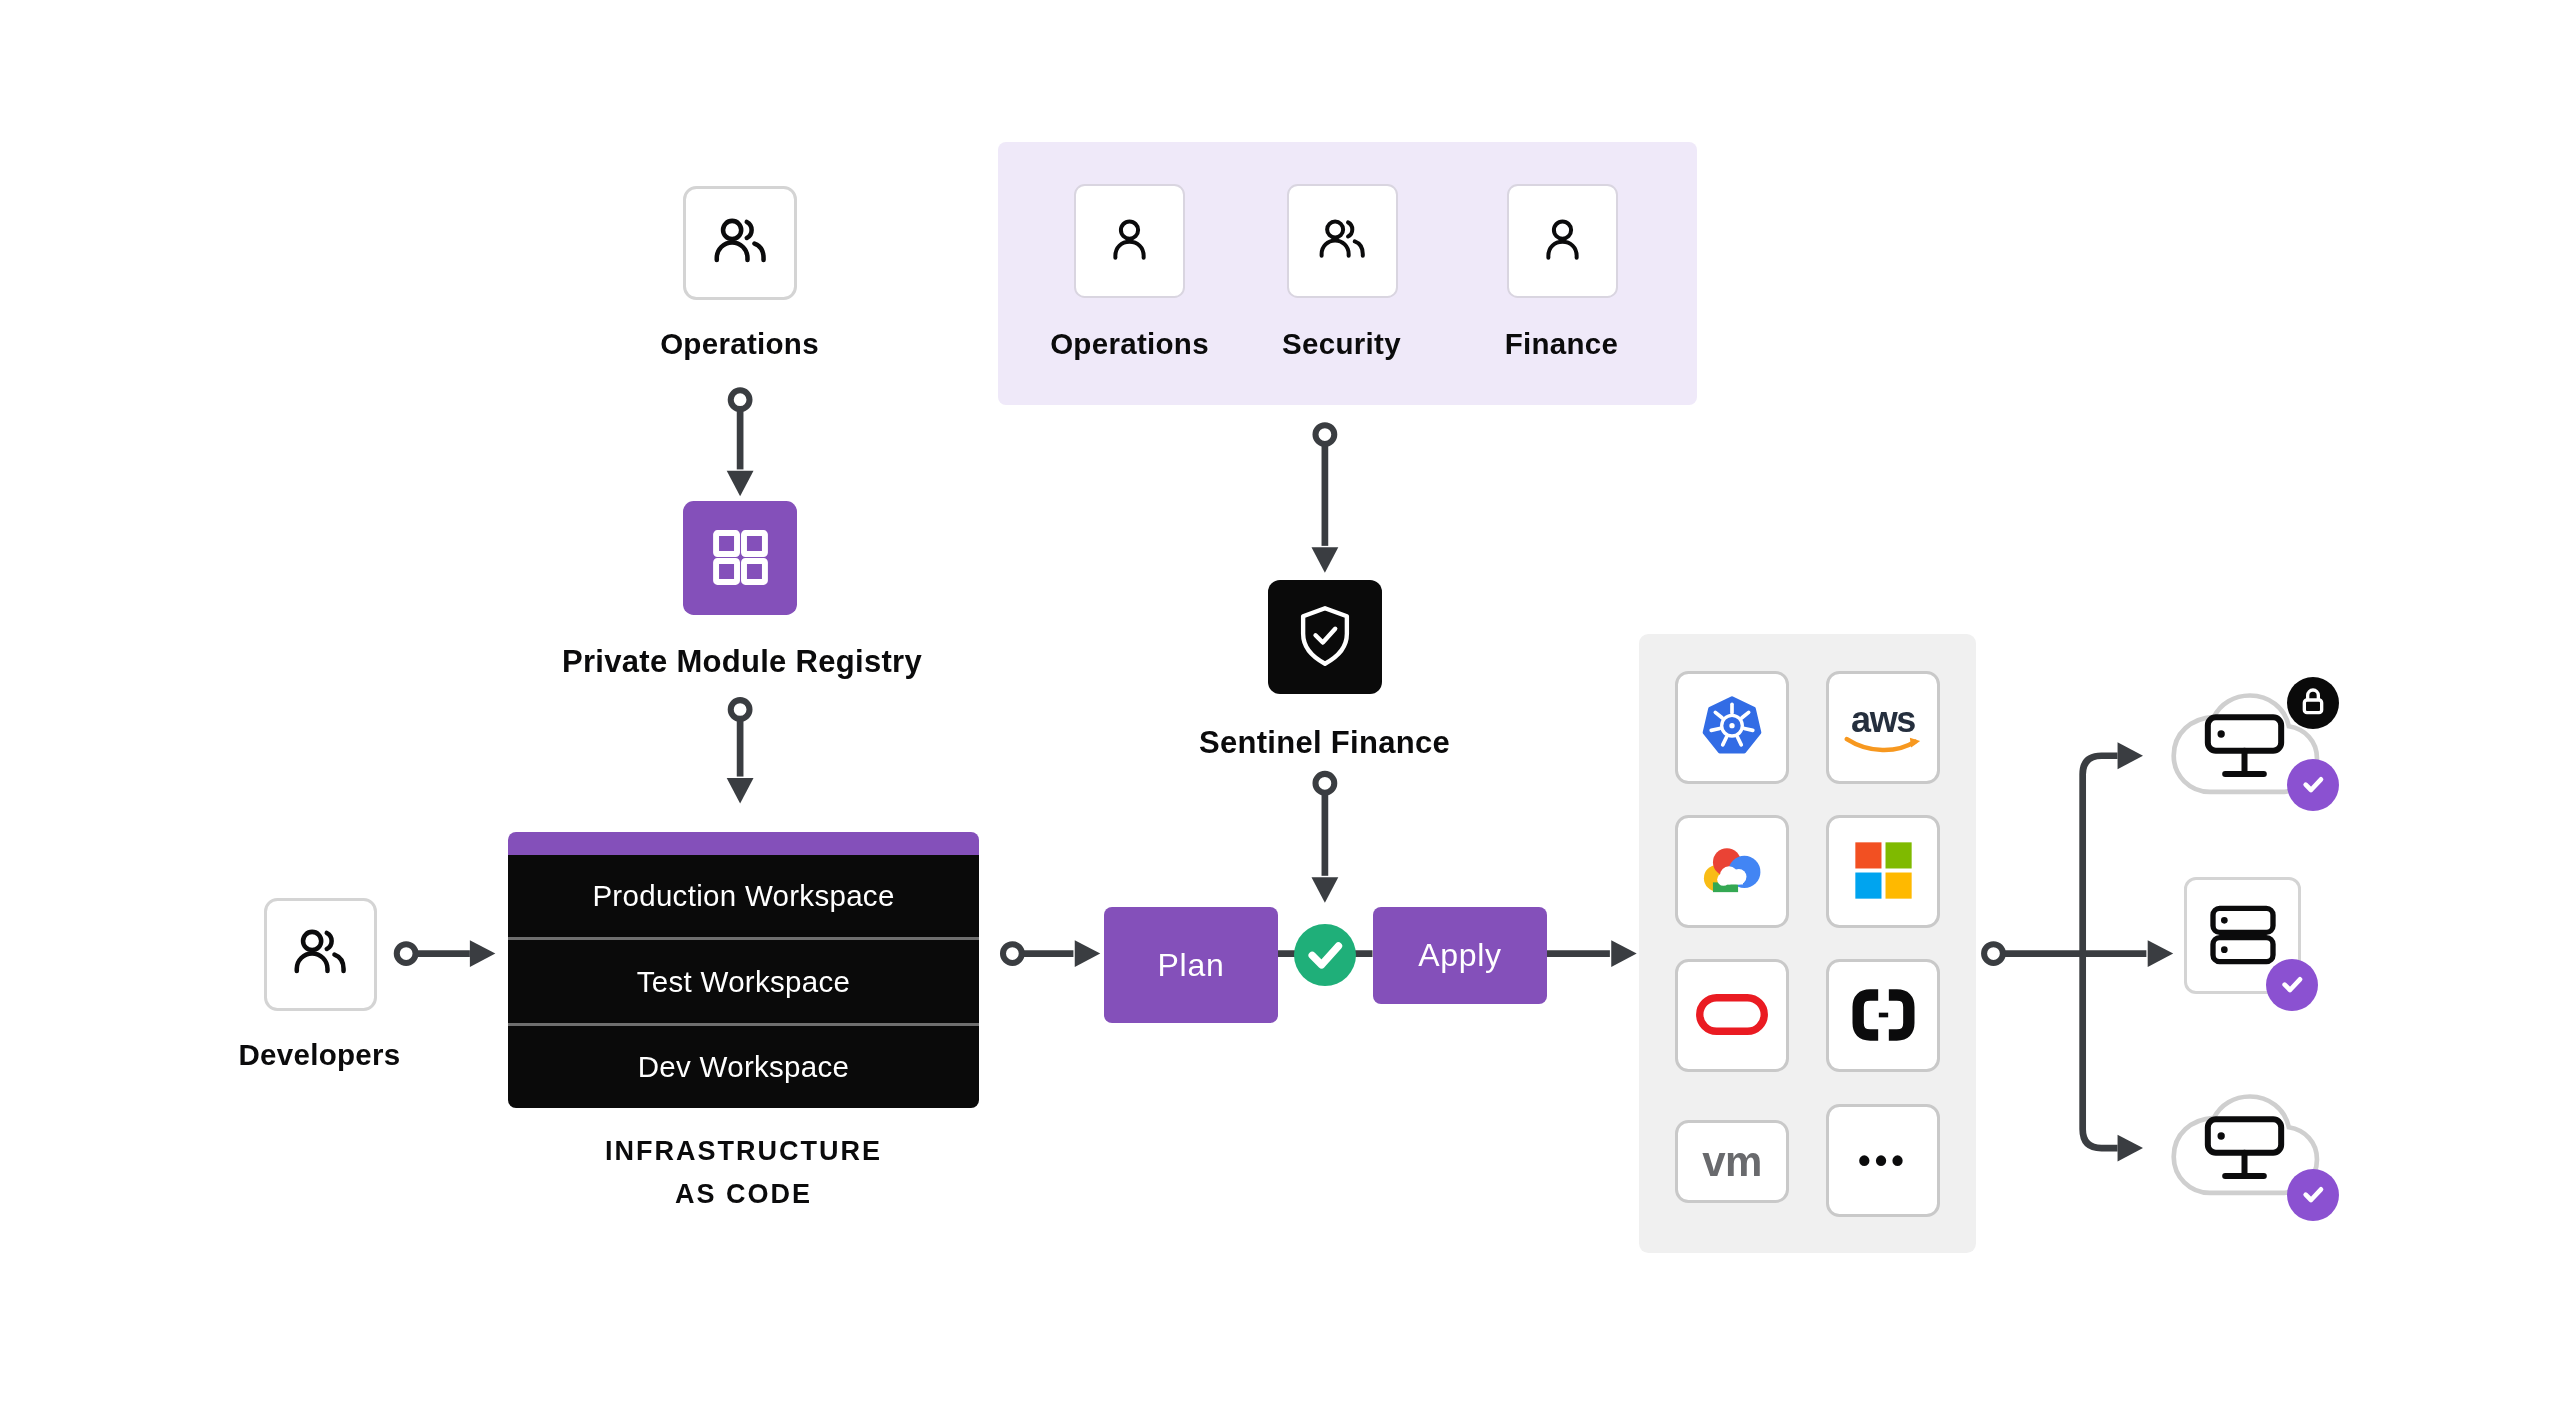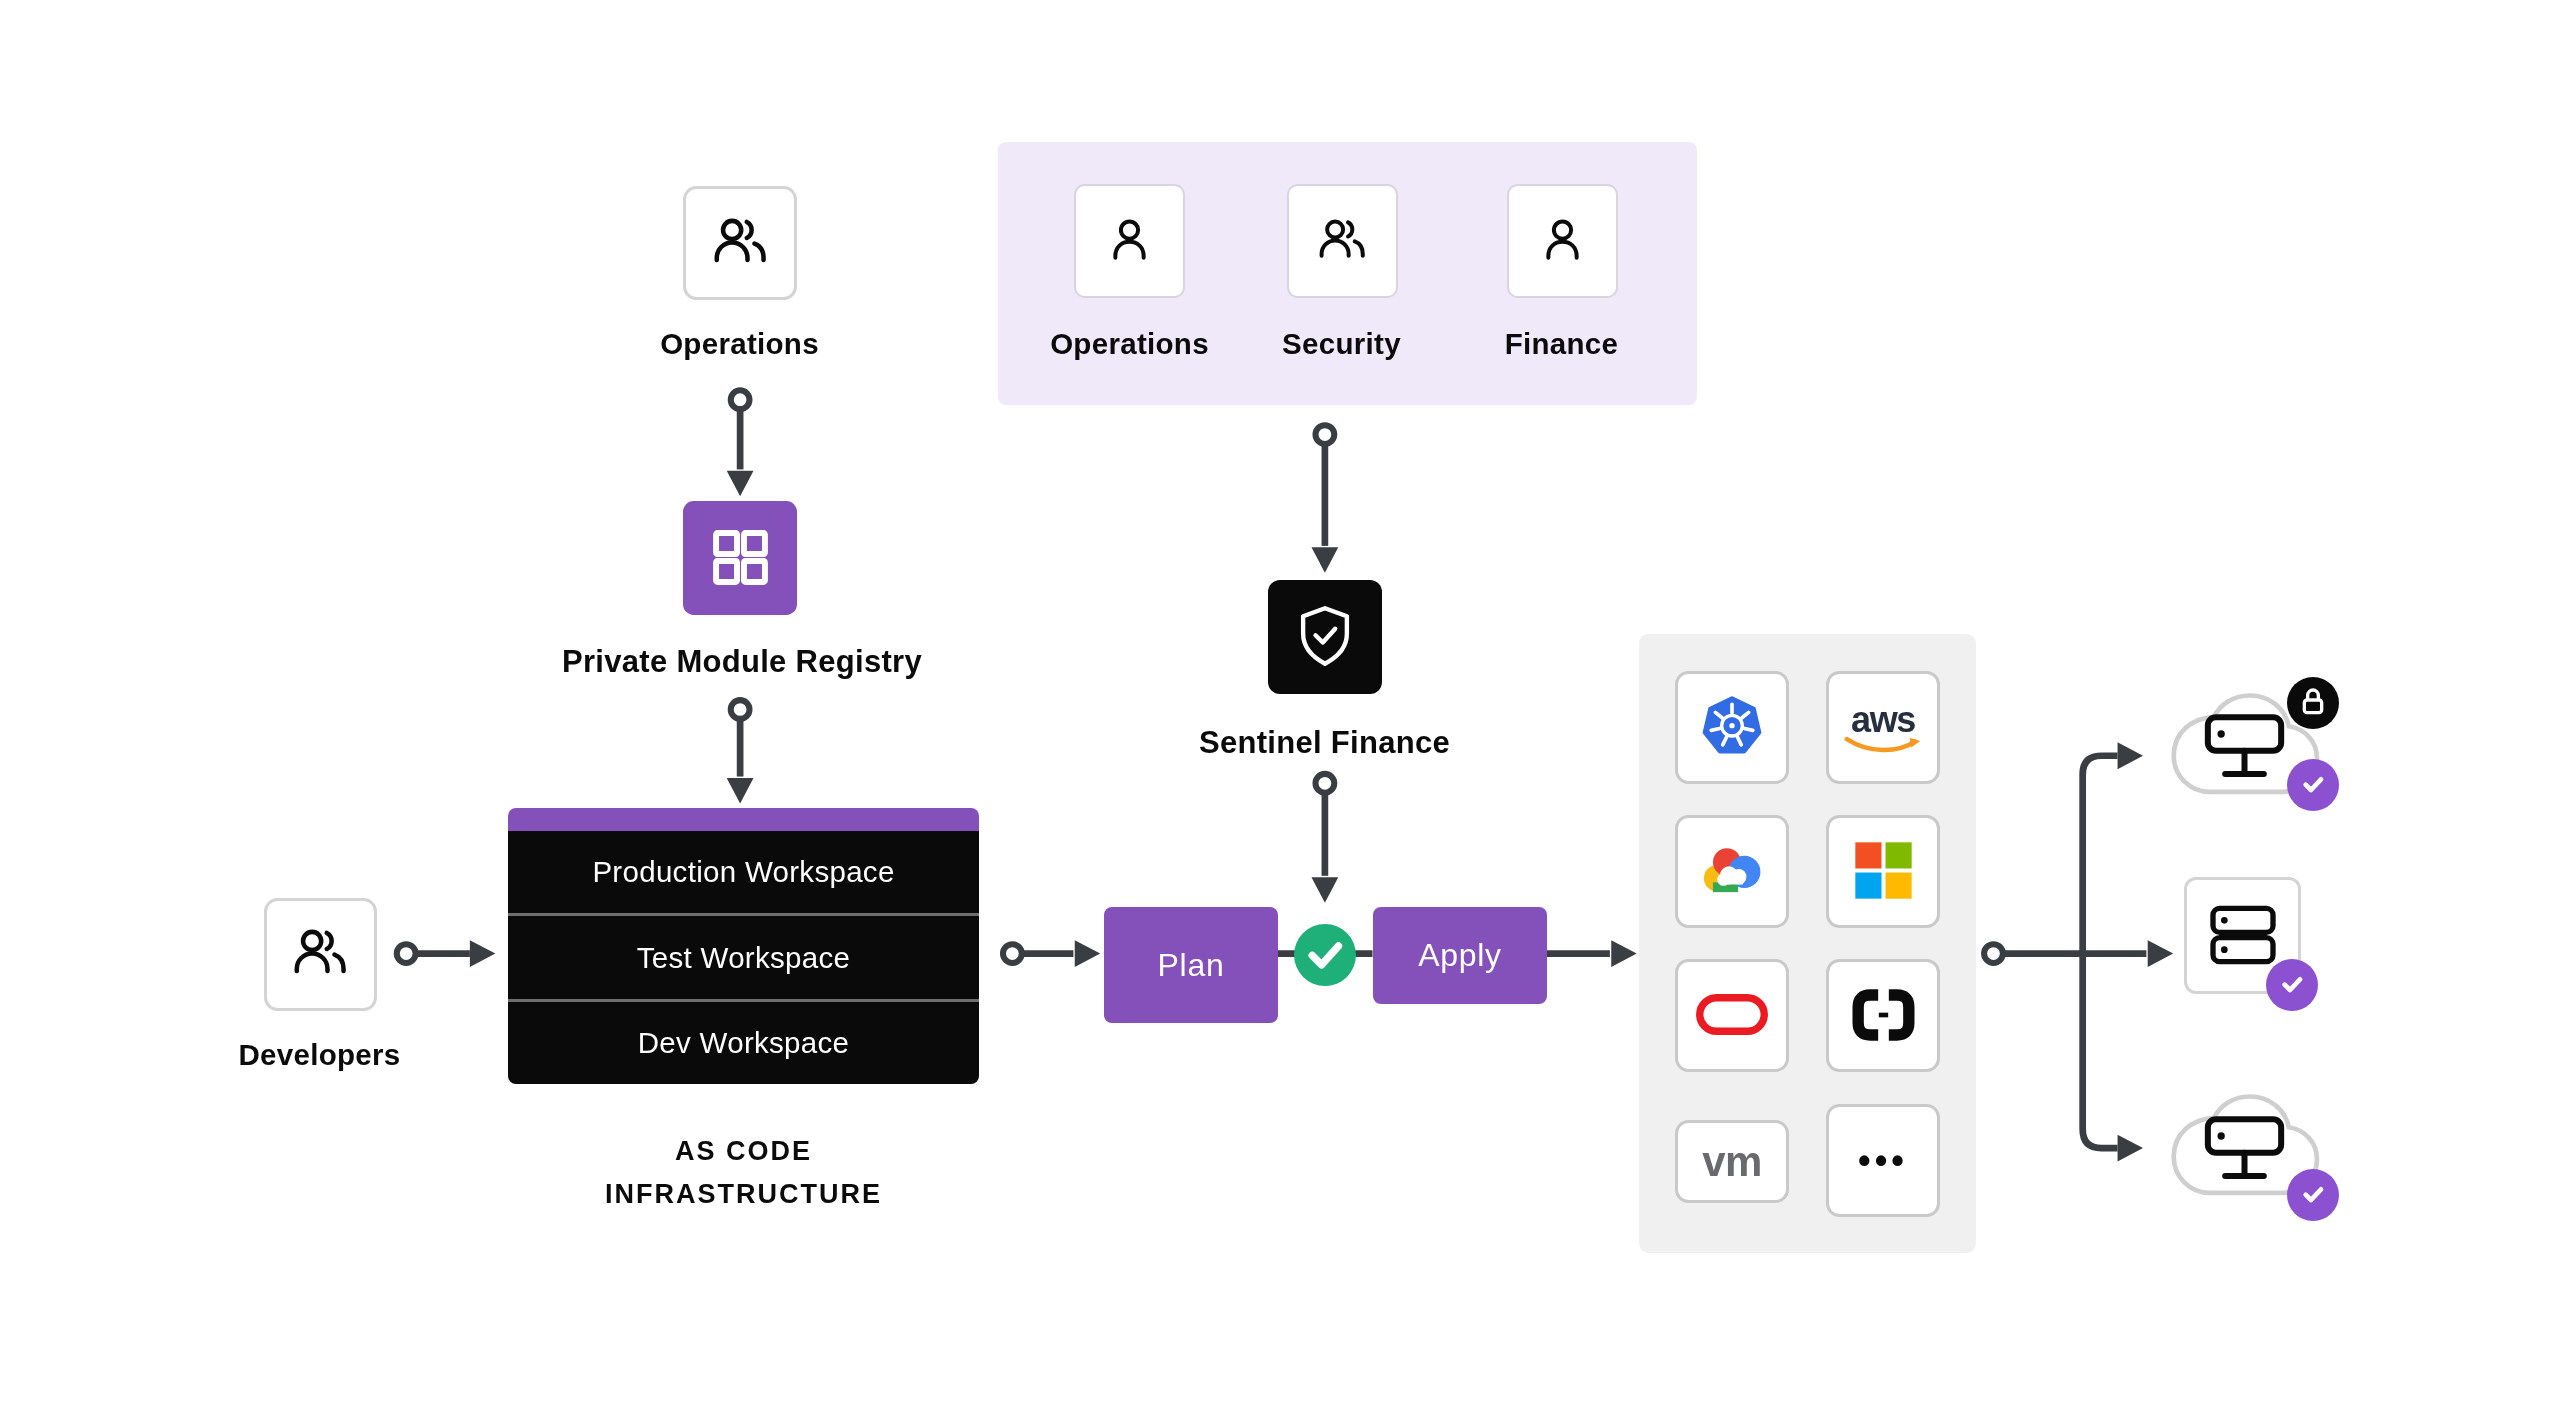--- a/index.html
+++ b/index.html
@@ -17,21 +17,21 @@
   .head{fill:var(--line);stroke:none;}
   .abs{position:absolute;z-index:2;}
   .icon-box{display:flex;align-items:center;justify-content:center;background:#fff;
     border:3.4px solid var(--box-border);border-radius:13.4px;box-sizing:border-box;}
   .label{font-size:29.5px;font-weight:600;text-align:center;letter-spacing:0.3px;}
   .label-lg{font-size:31px;font-weight:600;text-align:center;letter-spacing:0.3px;}
   .purple-box{background:var(--purple);border-radius:10.7px;display:flex;align-items:center;justify-content:center;}
   .black-box{background:#0A0A0A;border-radius:12px;display:flex;align-items:center;justify-content:center;}
   .btn{background:var(--purple);border-radius:8px;display:flex;align-items:center;justify-content:center;
     color:#fff;font-size:32px;font-weight:500;letter-spacing:0.7px;}
-  .ws-stack{border-radius:8px;overflow:hidden;display:flex;flex-direction:column;}
+  .ws-stack{border-radius:8px;overflow:hidden;display:flex;flex-direction:column;margin-top:24px;}
   .ws-topbar{height:23px;background:var(--purple);flex:0 0 auto;}
   .ws-row{flex:1 1 auto;background:#0A0A0A;color:#fff;display:flex;align-items:center;justify-content:center;
     font-size:29.5px;font-weight:500;letter-spacing:0.3px;}
   .ws-div{height:3.4px;background:#6F6F6F;flex:0 0 auto;}
   .caption{font-size:27px;font-weight:bold;letter-spacing:2px;text-align:center;line-height:43px;}
   .gov-panel{background:var(--lavender);border-radius:8px;}
   .gov-card{display:flex;align-items:center;justify-content:center;background:#fff;
     border:2.7px solid #D9D5E0;border-radius:10.7px;box-sizing:border-box;}
   .prov-panel{background:var(--panel-gray);border-radius:9.4px;}
   .prov-card{display:flex;flex-direction:column;align-items:center;justify-content:center;background:#fff;
@@ -110,22 +110,22 @@
 
   <div class="abs ws-stack" style="left:508px;top:808px;width:471px;height:276px;">
     <div class="ws-topbar"></div>
     <div class="ws-row">Production Workspace</div>
     <div class="ws-div"></div>
     <div class="ws-row">Test Workspace</div>
     <div class="ws-div"></div>
     <div class="ws-row">Dev Workspace</div>
   </div>
   <div class="abs caption" style="left:508px;top:1130px;width:471px;">
+    <div>INFRASTRUCTURE</div>
     <div>AS CODE</div>
-    <div>INFRASTRUCTURE</div>
   </div>
 
   <div class="abs icon-box" style="left:264px;top:898px;width:113px;height:113px;">
     <span>
       <svg width="67" height="67" viewBox="0 0 96 96" fill="none" stroke="#0B0B0C" stroke-width="6.5" stroke-linecap="round">
         <circle cx="36" cy="30" r="13"></circle>
         <path d="M14,73 V70 C14,57.8 23.8,48 36,48 C48.2,48 58,57.8 58,70 V73"></path>
         <path d="M57,18.5 A13,13 0 0 1 57,41.5"></path>
         <path d="M81,73 V70 C81,60 76,52.5 68,49.5"></path>
       </svg>

